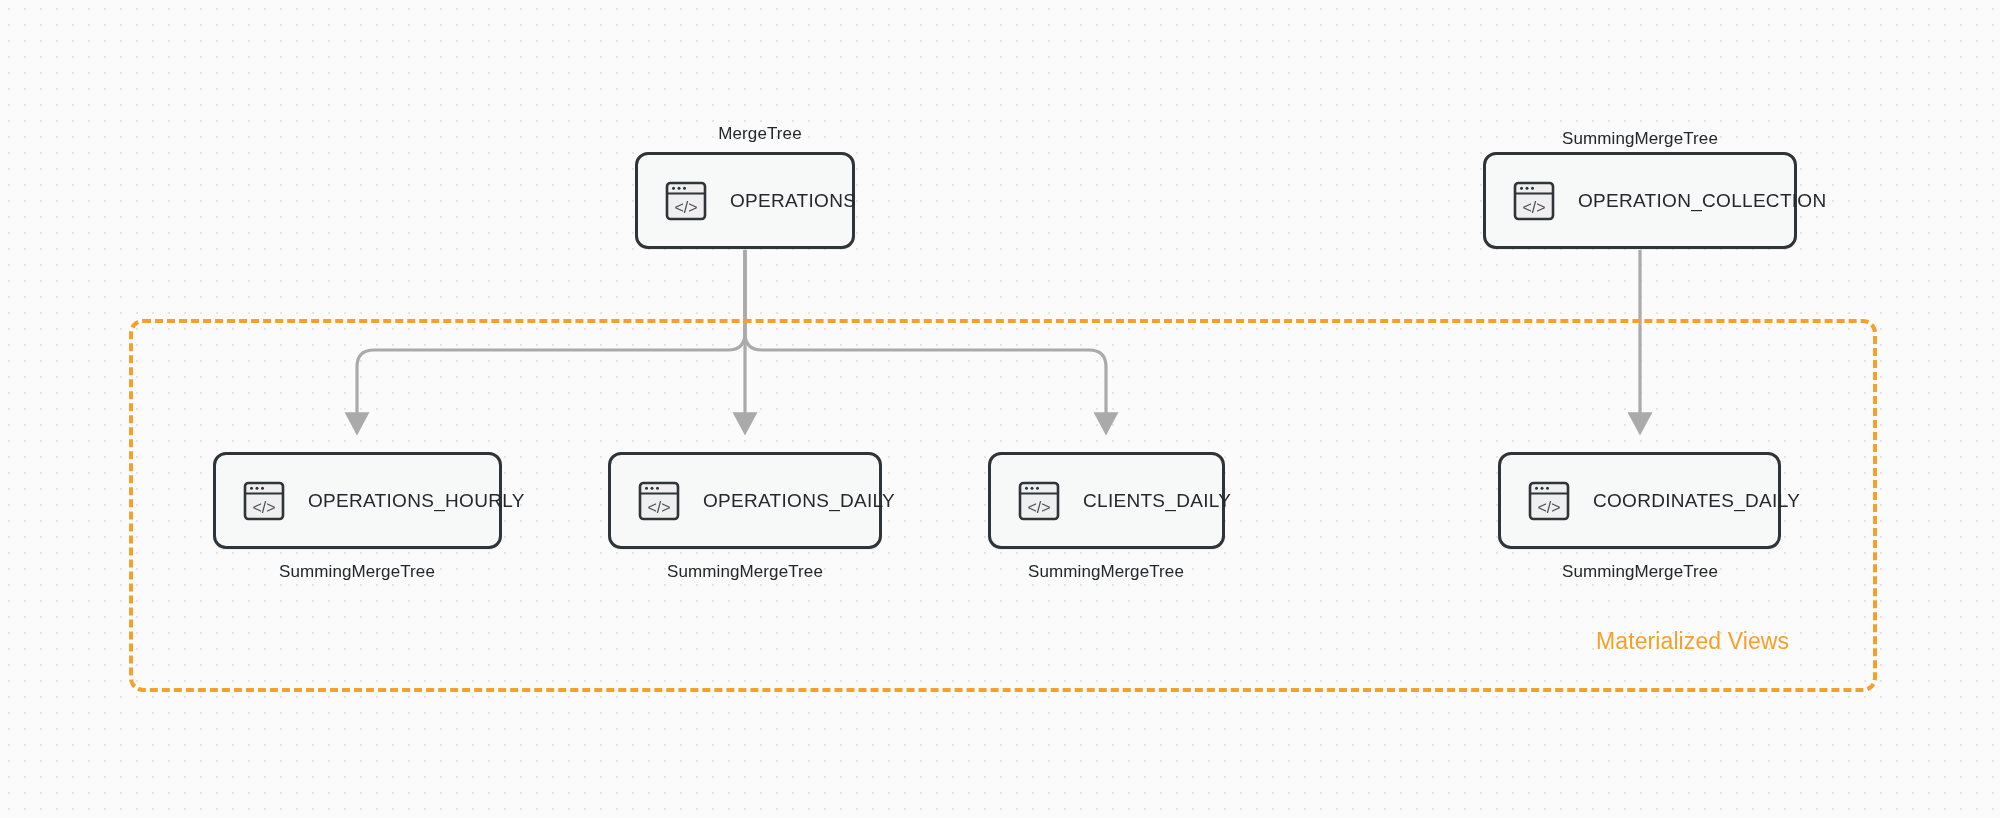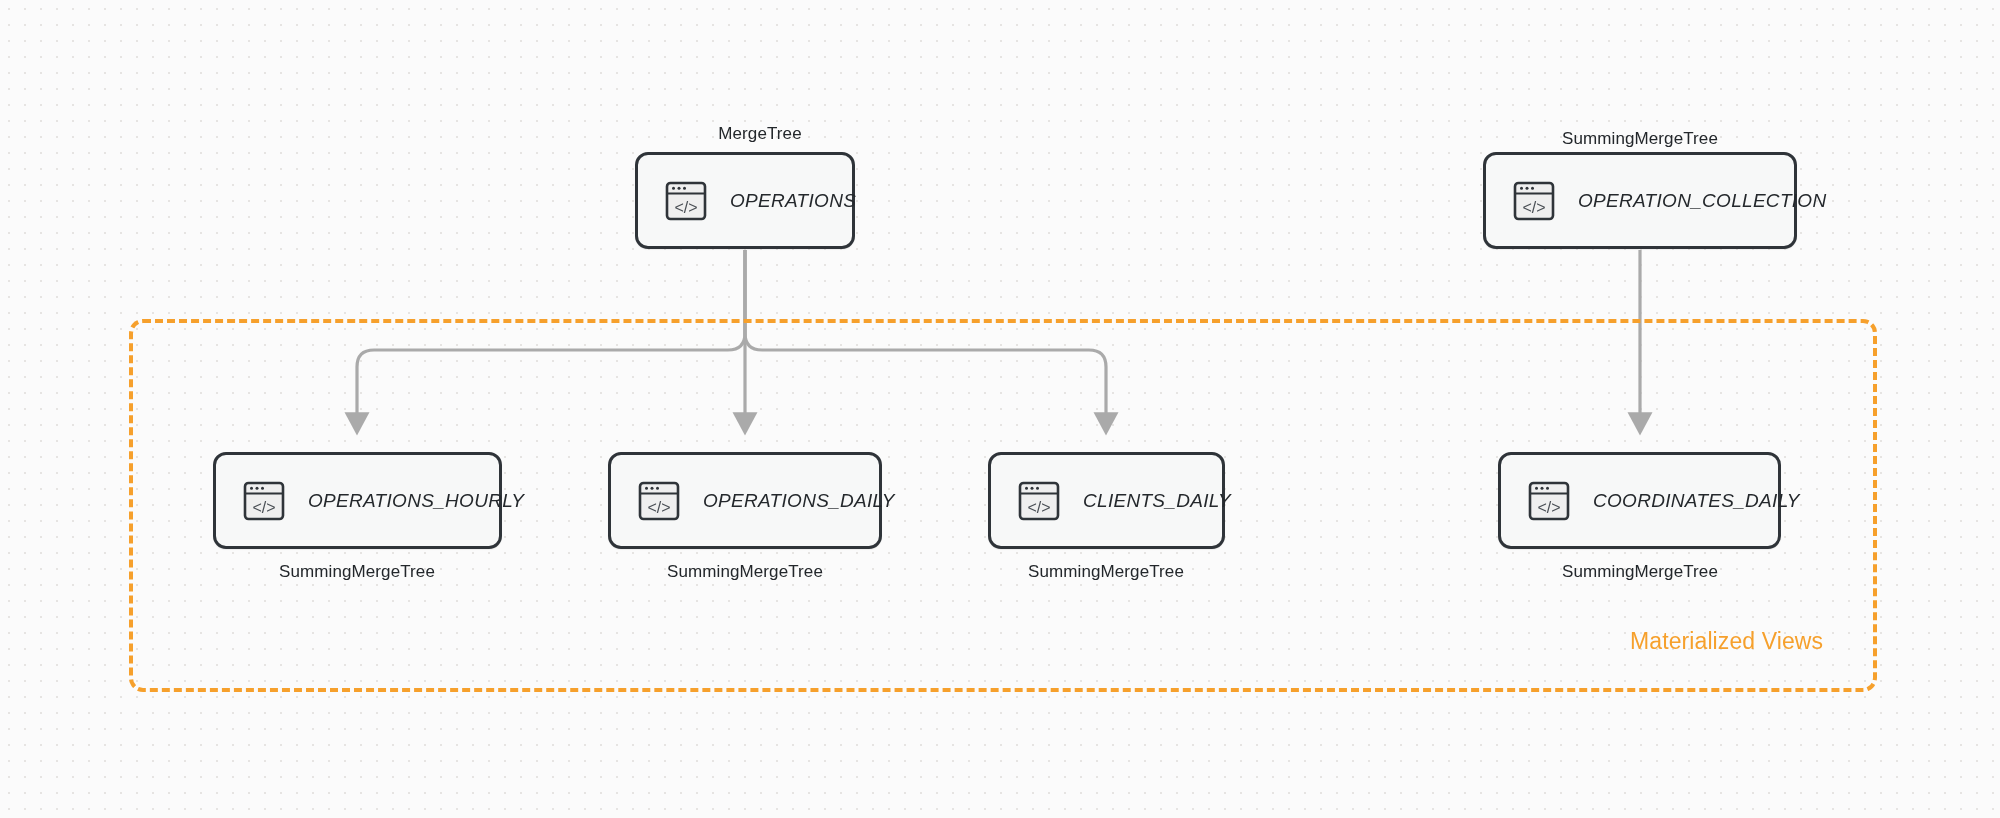--- a/index.html
+++ b/index.html
@@ -65,21 +65,20 @@
   }
   .node-icon {
     flex: 0 0 auto;
     width: 44px;
     height: 44px;
     margin-right: 22px;
     display: block;
   }
   .node-label {
     font-size: 19px;
-    font-style: italic;
     color: #24282c;
     letter-spacing: 0.3px;
     white-space: nowrap;
   }
 
   
   .engine-label {
     position: absolute;
     font-size: 17px;
     color: #23272b;
@@ -107,21 +106,21 @@
       <path d="M 745,250 L 745,421"></path>
 
       <path d="M 745,250 L 745,333 Q 745,350 762,350 L 1089,350 Q 1106,350 1106,367 L 1106,421"></path>
 
       <path d="M 1640,250 L 1640,421"></path>
     </g>
   </svg>
 
   <div class="group-box" style="left:129px; top:319px; width:1748px; height:373px;"></div>
 
-  <div class="group-label" style="left:1630px; top:628px;">Materialized Views</div>
+  <div class="group-label" style="left:1596px; top:628px;">Materialized Views</div>
 
   <div class="engine-label" style="left:660px; top:124px; width:200px;">MergeTree</div>
 
   <div class="engine-label" style="left:1540px; top:129px; width:200px;">SummingMergeTree</div>
 
   <div class="node" style="left:635px; top:152px; width:220px; height:97px;">
     <svg class="node-icon" viewBox="0 0 44 44" xmlns="http://www.w3.org/2000/svg">
       <rect x="3" y="4" width="38" height="36" rx="3.5" ry="3.5" fill="#efefef" stroke="#2f3439" stroke-width="2.6"></rect>
       <line x1="3" y1="14.5" x2="41" y2="14.5" stroke="#2f3439" stroke-width="2.2"></line>
       <circle cx="9.5" cy="9.3" r="1.5" fill="#2f3439"></circle>

